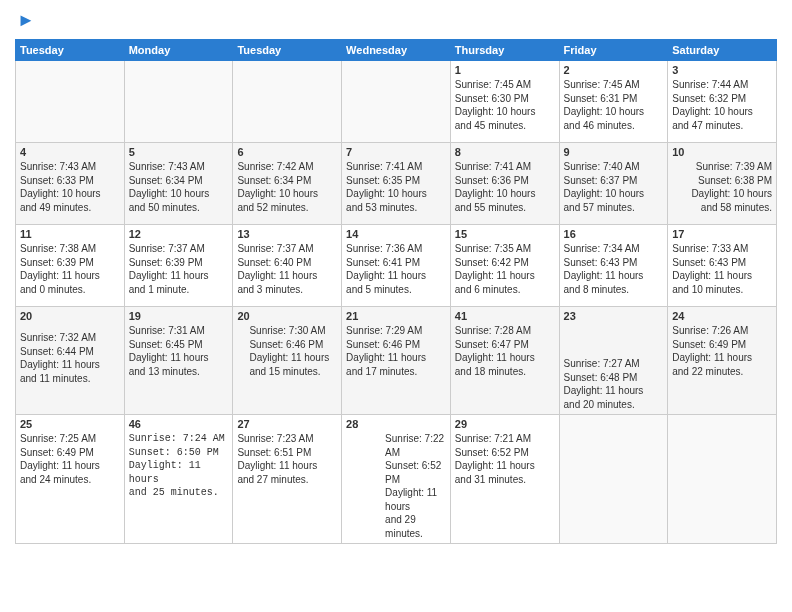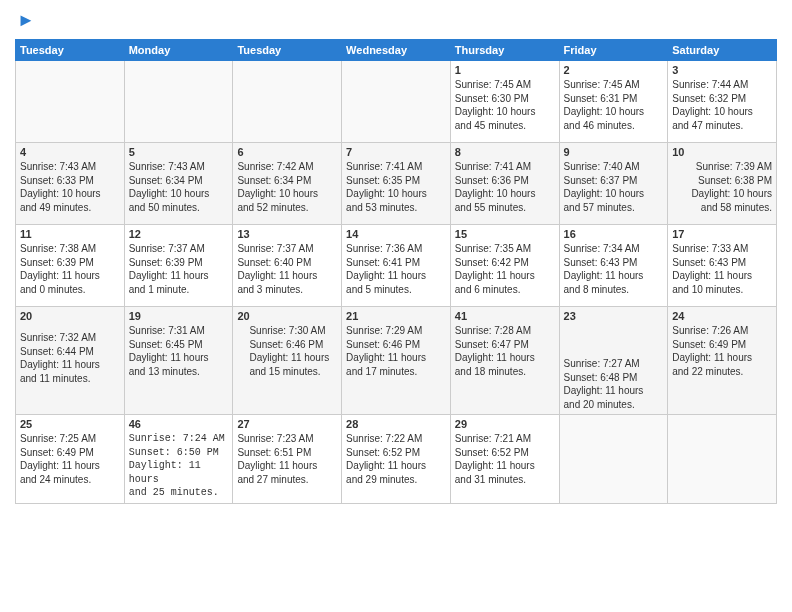--- a/index.html
+++ b/index.html
@@ -318,21 +318,21 @@
           </td>
           <td>
             <span class="day-number">27</span>
             <div class="day-info" style="white-space: pre-line;">Sunrise: 7:23 AM
 Sunset: 6:51 PM
 Daylight: 11 hours
 and 27 minutes.</div>
           </td>
           <td>
             <span class="day-number">28</span>
-            <div class="day-info" style="white-space: pre-line;">Sunrise: 7:22 AM
+            <div class="day-info" style="white-space: pre-line; margin-left: 39px;">Sunrise: 7:22 AM
 Sunset: 6:52 PM
 Daylight: 11 hours
 and 29 minutes.</div>
           </td>
           <td>
             <span class="day-number">29</span>
             <div class="day-info" style="white-space: pre-line;">Sunrise: 7:21 AM
 Sunset: 6:52 PM
 Daylight: 11 hours
 and 31 minutes.</div>

